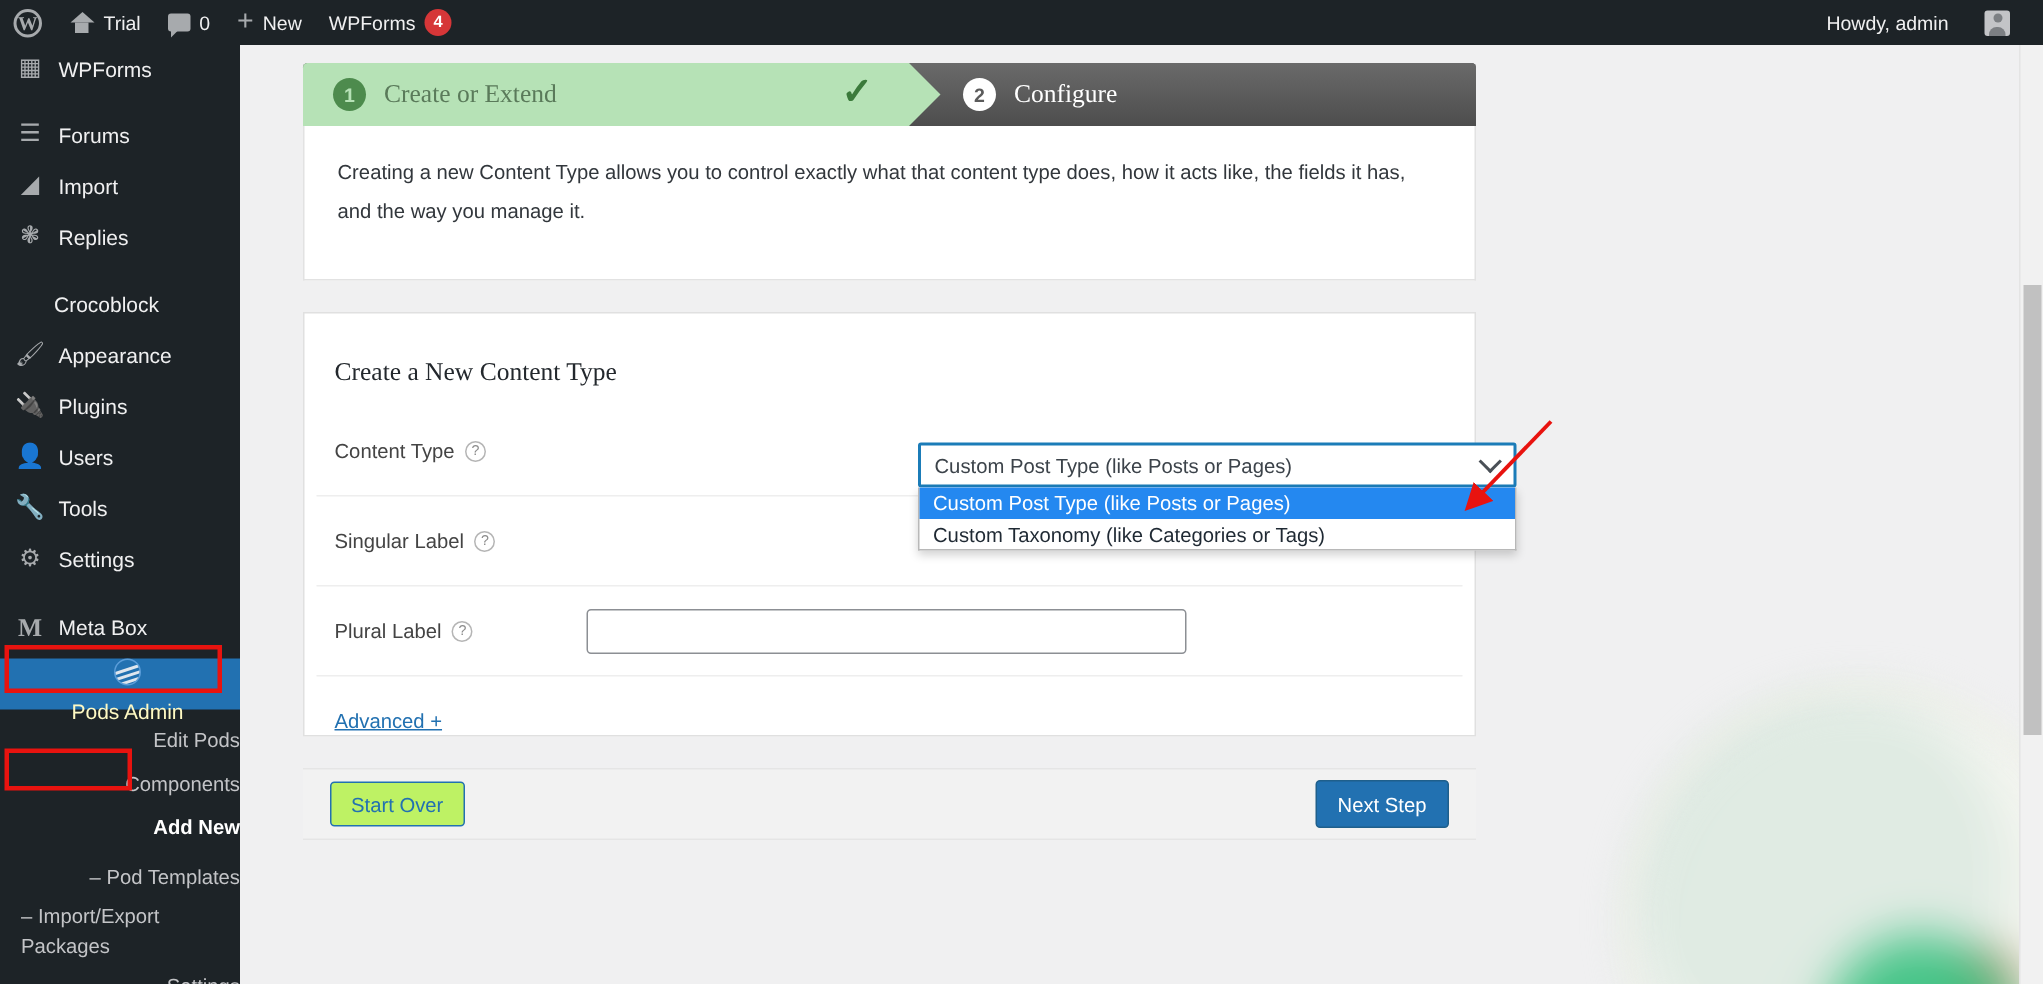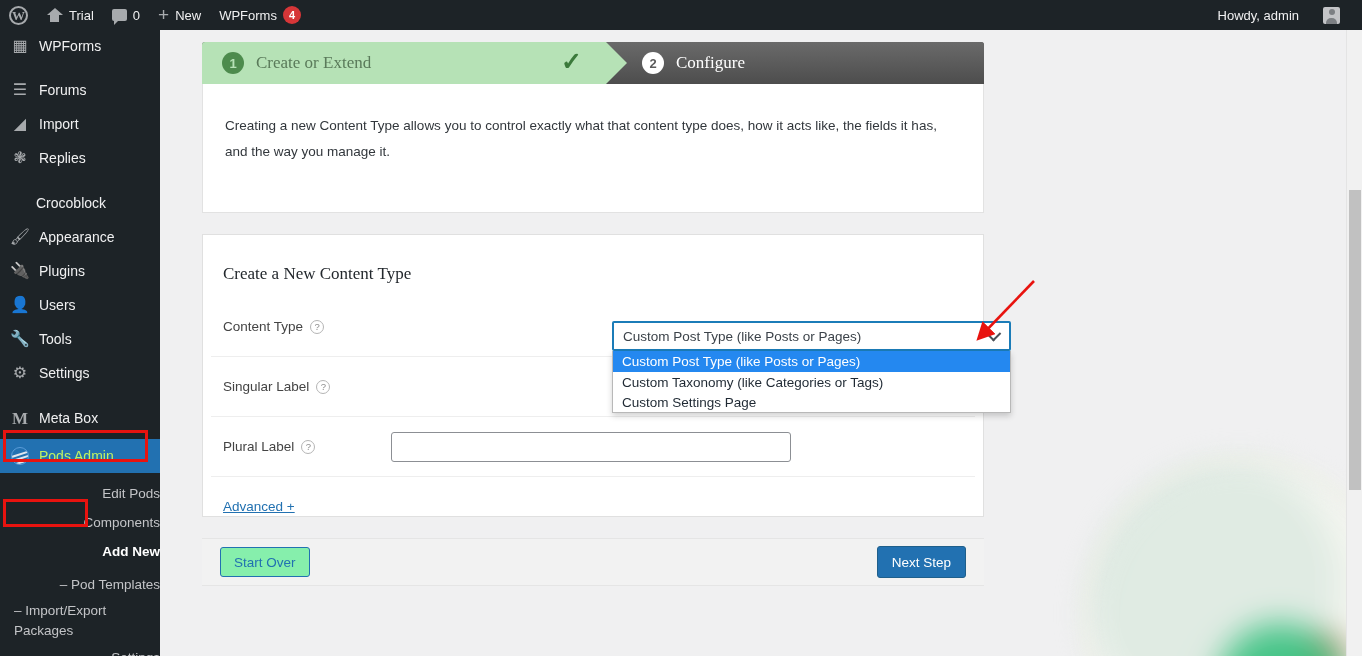--- a/index.html
+++ b/index.html
@@ -96,21 +96,21 @@
   }
   .menu-item.no-icon { padding-left:36px; }
   .menu-ico {
     width:20px; text-align:center; color:#a7aaad;
     font-size:16px; line-height:1; flex:none;
     display:inline-flex; align-items:center; justify-content:center;
   }
   .sep { height:11px; }
 
   .menu-item.current {
-    background:#2271b1; color:#bef264; font-weight:400;
+    background:#2271b1; color:#fef9c3; font-weight:400;flex-direction:column;
   }
   .menu-item.current .menu-ico { color:#fff; }
   .menu-item.current::after {
     content:""; position:absolute; right:-8px; top:50%;
     margin-top:-8px;
     border-top:8px solid transparent; border-bottom:8px solid transparent;
     border-left:8px solid #2271b1;
   }
 
   .submenu-item {
@@ -185,23 +185,23 @@
   }
   .step2 {
     flex:1; display:flex; align-items:center; gap:12px;
     padding-left:36px; color:#fff;
     font-family:"Liberation Serif", serif; font-size:17px;
     background: linear-gradient(180deg,#6a6a6a 0%, #4d4d4d 100%);
   }
 
   .intro {
     background:#fff; border:1px solid #e2e2e2; border-top:none;
-    padding:29px 22px 34px 22px;
+    padding:18px 22px 34px 22px;
     font-size:13.5px; color:#32373c; line-height:26px;
-    height: 129px;
+    height: 103px;
   }
 
   
   .panel {
     background:#fff; border:1px solid #e0e0e0;
     margin-top:21px; height:283px; position:relative;
   }
   .panel-title {
     font-family:"Liberation Serif", serif;
     font-size:17px; color:#23282d;
@@ -268,21 +268,21 @@
   .footer {
     margin-top:21px; height:48px;
     border-top:1px solid #e5e5e5; border-bottom:1px solid #e5e5e5;
     background:#f2f2f2;
     display:flex; align-items:center; justify-content:space-between;
     padding:0 18px;
   }
   .btn-sec {
     height:30px; padding:0 13px;
     border:1px solid #2271b1; border-radius:3px;
-    background:#86efac; color:#2271b1; font-size:13.5px;
+    background:#bef264; color:#2271b1; font-size:13.5px;
     display:inline-flex; align-items:center;
   }
   .btn-pri {
     height:32px; padding:0 14px;
     border:1px solid #1f5f8b; border-radius:3px;
     background:#2271b1; color:#fff; font-size:13.5px;
     display:inline-flex; align-items:center;
   }
 
   
@@ -498,23 +498,20 @@
           <span>Custom Post Type (like Posts or Pages)</span>
           <span class="chev"></span>
         </div>
         <div class="optlist">
           <div class="opt selected" style="height:21px;">
             <span>Custom Post Type (like Posts or Pages)</span>
           </div>
           <div class="opt" style="height:20px;">
             <span>Custom Taxonomy (like Categories or Tags)</span>
           </div>
-          <div class="opt" style="height:20px;">
-            <span>Custom Settings Page</span>
-          </div>
         </div>
       </div>
     </div>
 
     <div class="footer">
       <button class="btn-sec">Start Over</button>
       <button class="btn-pri">Next Step</button>
     </div>
   </div>
 

